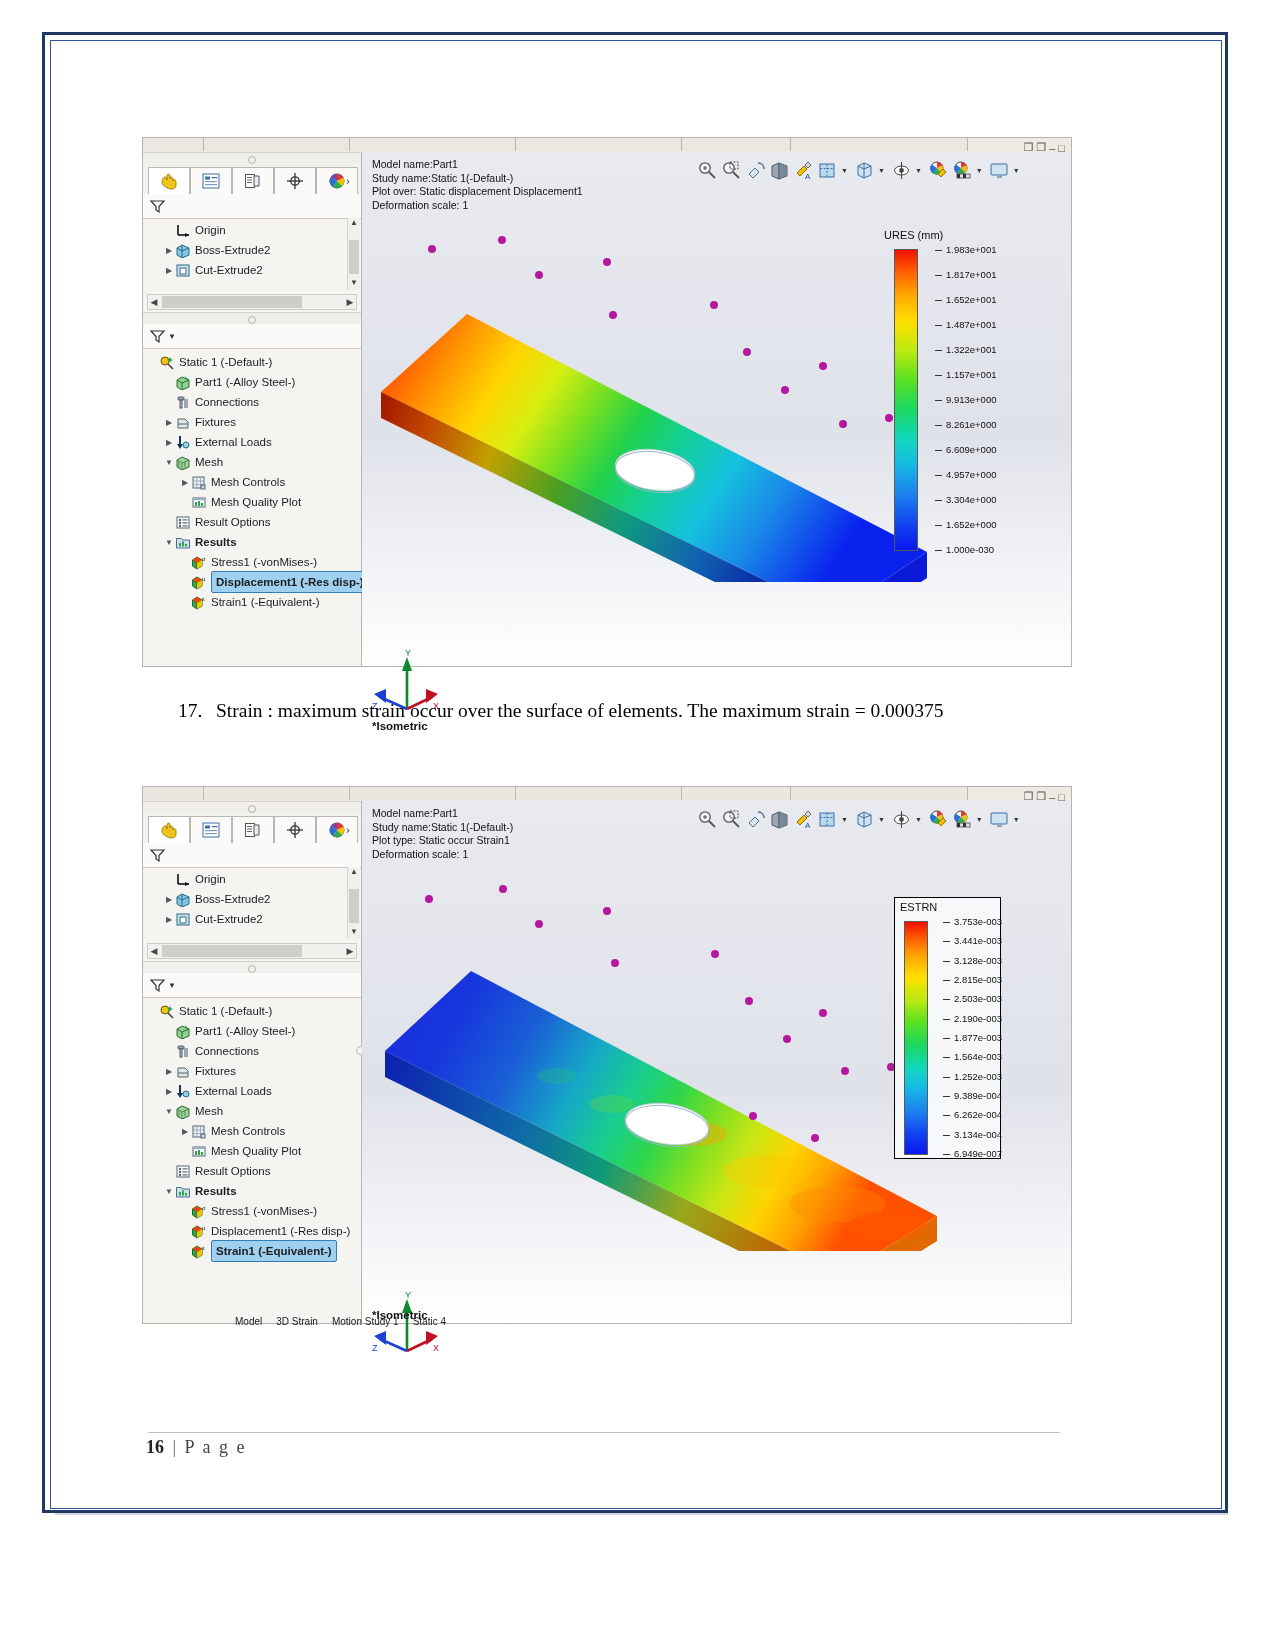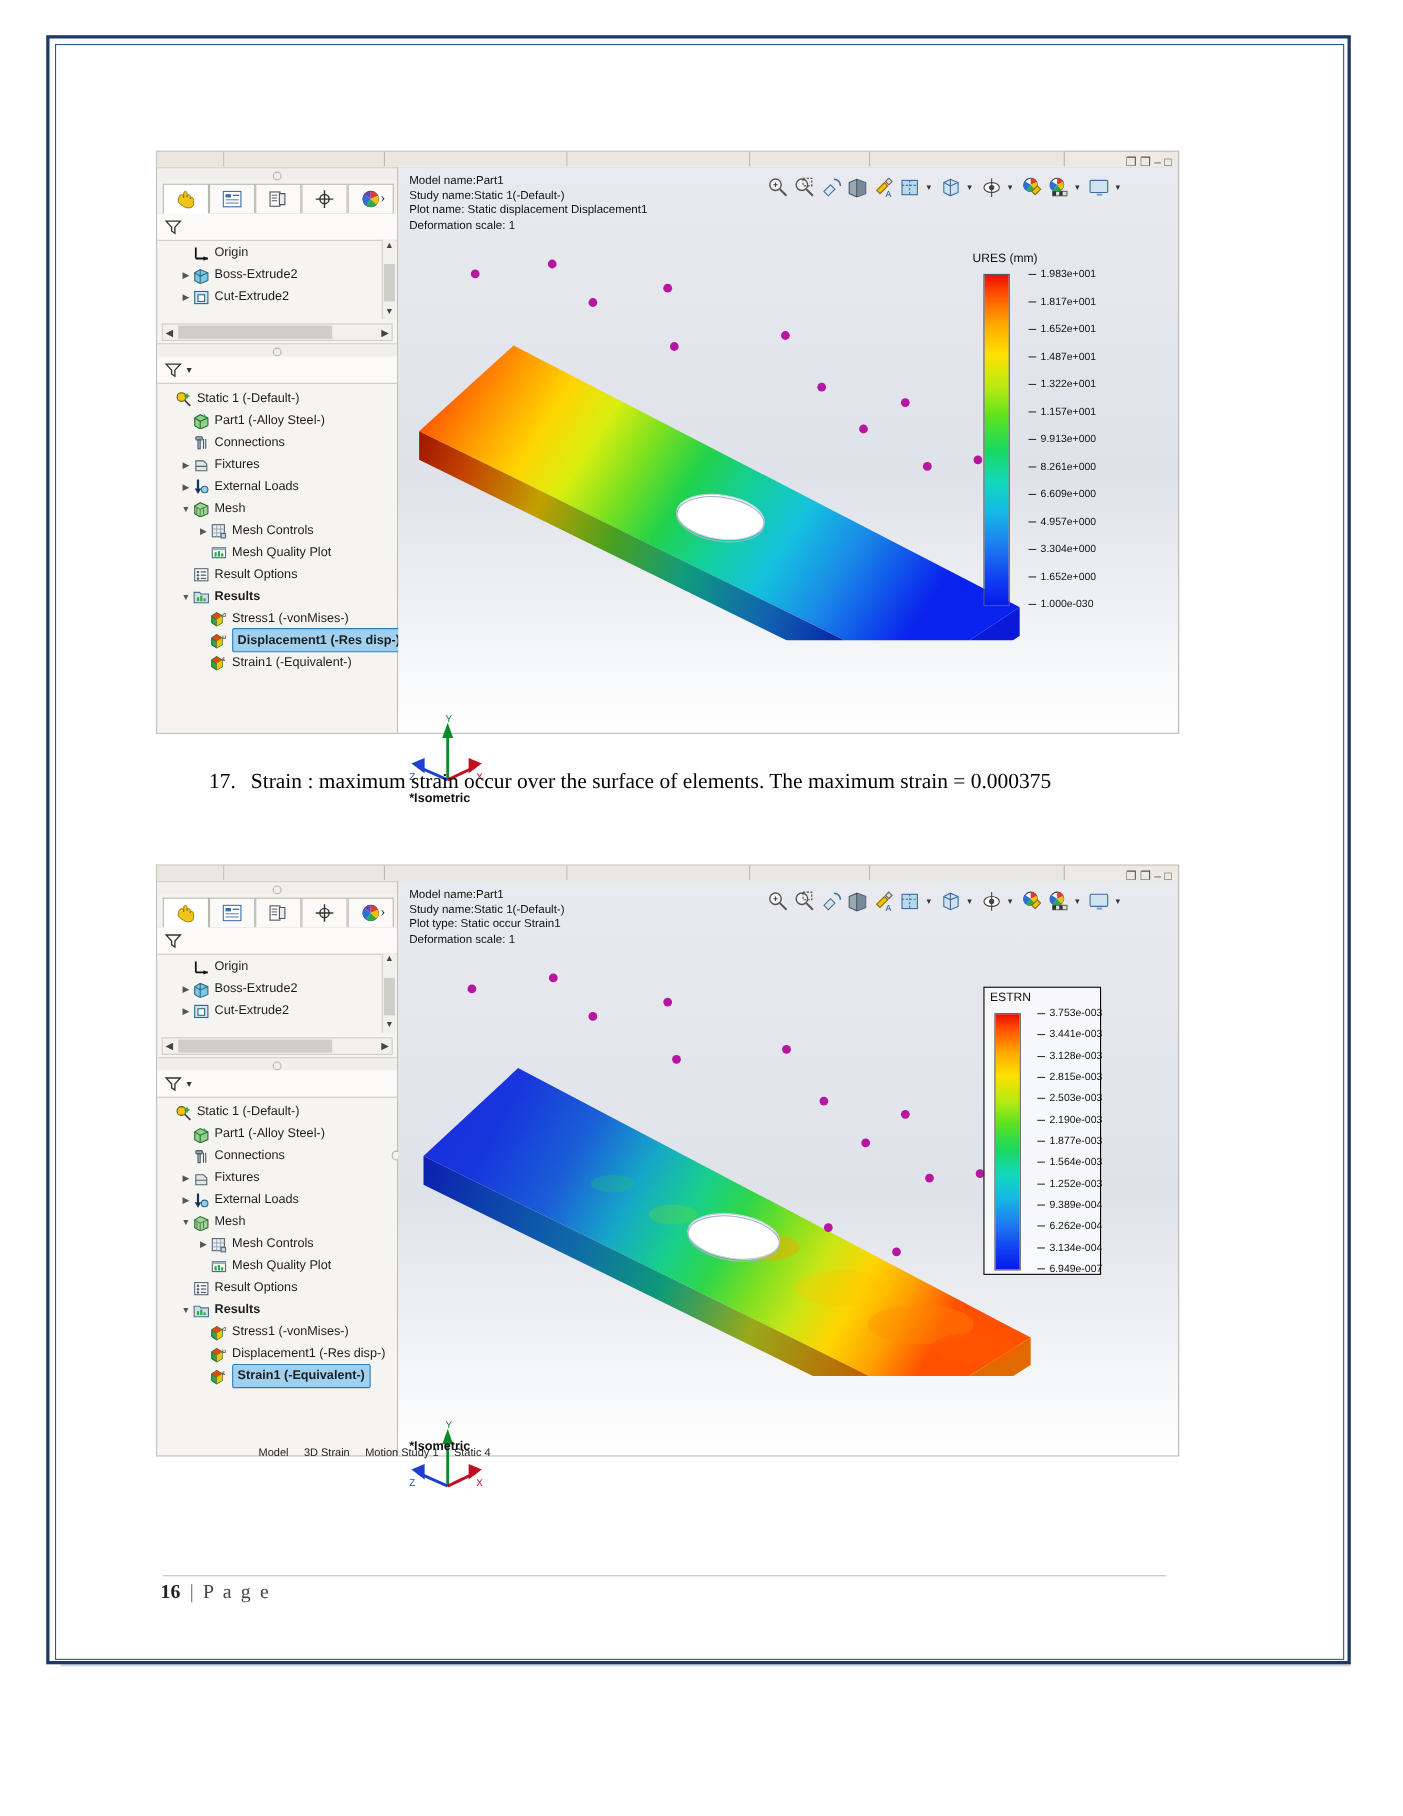--- a/index.html
+++ b/index.html
@@ -79,21 +79,21 @@
 
   .axis-triad{position:absolute;}
   .iso-label{position:absolute;font-family:"Liberation Sans",sans-serif;font-weight:bold;font-size:11.5px;color:#111;}
 
   .legend-title{position:absolute;font-family:"Liberation Sans",sans-serif;font-size:11px;color:#111;}
   .legend-bar{position:absolute;width:22px;border:1px solid #5a5a5a;}
   .legend-ticks{position:absolute;font-family:"Liberation Sans",sans-serif;font-size:9.5px;color:#111;}
   .legend-ticks div{position:absolute;white-space:nowrap;left:11px;}
   .legend-box{position:absolute;border:1px solid #000;background:rgba(255,255,255,.72);}
 
-  .bodytext{position:absolute;font-family:"Liberation Serif",serif;font-size:19.5px;color:#000;line-height:36px;text-align:justify;margin-left:12px;}
+  .bodytext{position:absolute;font-family:"Liberation Serif",serif;font-size:19.5px;color:#000;line-height:36px;text-align:justify;}
   .bodytext .num{position:absolute;left:0;top:0;}
 
   .footer-rule{position:absolute;left:148px;width:912px;height:1px;background:#bfbfbf;}
   .footer{position:absolute;font-family:"Liberation Serif",serif;font-size:18px;color:#222;}
   .footer b{font-weight:bold;}
 
   .bottom-tabs{position:absolute;font-family:"Liberation Sans",sans-serif;font-size:10px;color:#222;display:flex;align-items:center;gap:14px;}
 </style>
 </head>
 <body>
@@ -361,21 +361,21 @@
             </svg></span>
           <span class="lbl">Strain1 (-Equivalent-)</span>
         </div>
       </div>
   </div>
 
   <div class="graphics">
     <div class="plot-meta" style="left:10px;top:6px;">
       <div>Model name:Part1</div>
       <div>Study name:Static 1(-Default-)</div>
-      <div>Plot name: Static displacement Displacement1</div>
+      <div>Plot over: Static displacement Displacement1</div>
       <div>Deformation scale: 1</div>
     </div>
 
     <div class="sw-toolbar" style="left:335px;top:8px;">
       <span class="twi"><svg width="21" height="21" viewBox="0 0 21 21">
             <circle cx="8" cy="8" r="5.2" fill="#f4f4f4" stroke="#555" stroke-width="1.3"></circle>
             <line x1="12" y1="12" x2="18" y2="18" stroke="#555" stroke-width="1.8"></line>
             <line x1="6" y1="8" x2="10" y2="8" stroke="#444" stroke-width="1"></line>
             <line x1="8" y1="6" x2="8" y2="10" stroke="#444" stroke-width="1"></line>
           </svg></span>

